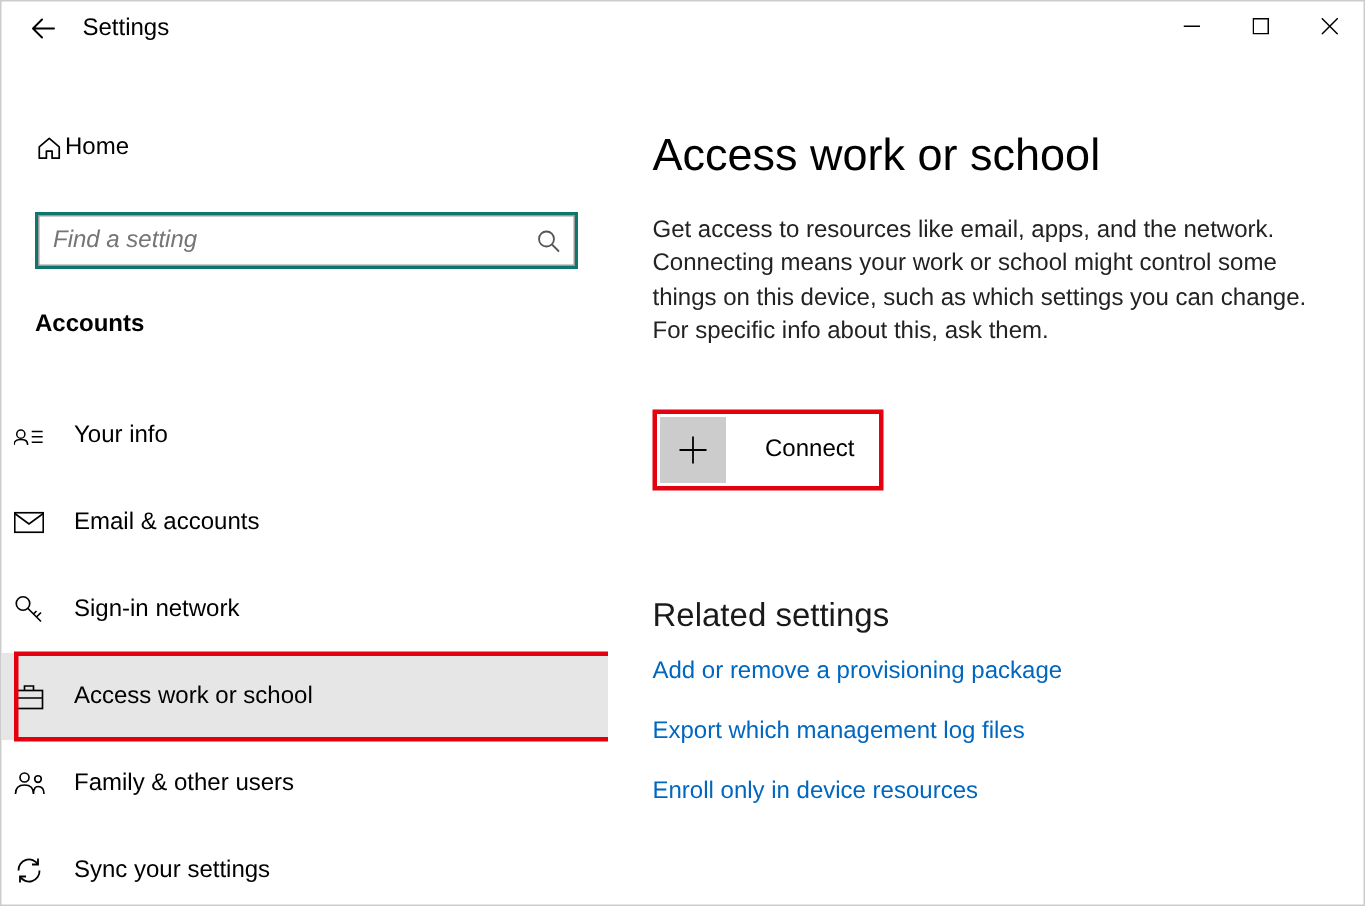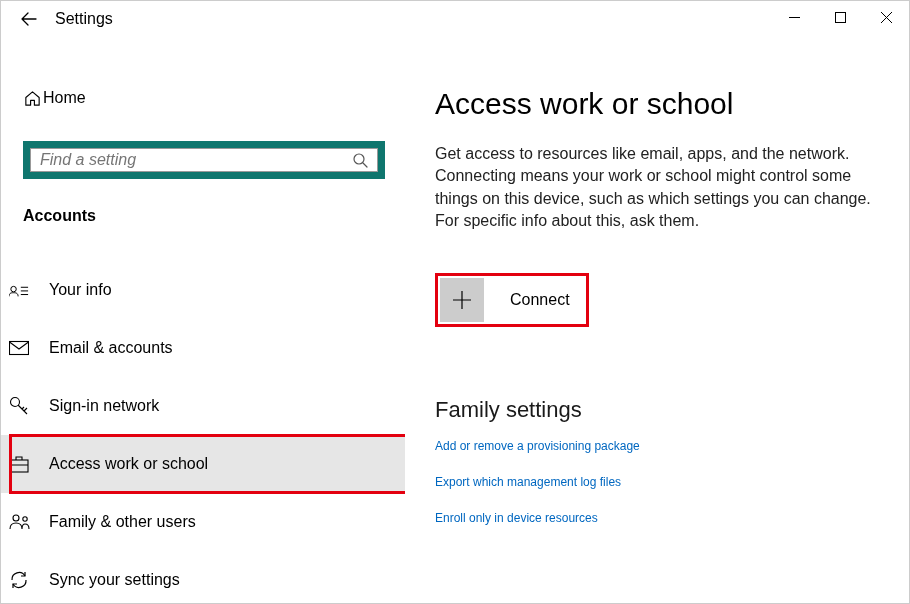--- a/index.html
+++ b/index.html
@@ -58,21 +58,21 @@
       align-items: center;
       height: 50px;
       padding-left: 22px;
       margin-top: 36px;
       cursor: default;
     }
     .home-row .icon { width: 20px; display:flex; align-items:center; }
     .home-row span.label { font-size: 16px; }
     .search-box {
       margin: 18px 20px 0 22px;
-      border: 7px solid #0f766e;
+      border: 2px solid #0f766e;
       height: 38px;
       display: flex;
       align-items: center;
       padding: 0 10px;
       background: #fff;
       box-shadow: inset 0 0 0 1px #999;
     }
     .search-box input {
       border: none;
       outline: none;
@@ -150,21 +150,21 @@
     .connect-label { font-size: 16px; }
     .related-heading {
       font-size: 22px;
       font-weight: 400;
       margin-top: 70px;
       margin-bottom: 16px;
       color: #1a1a1a;
     }
     .link-row {
       color: #0067c0;
-      font-size: 12px;
+      font-size: 16px;
       margin-bottom: 22px;
       cursor: default;
       display: block;
     }
     svg { display: block; }
   </style>
 </head>
 <body>
 
 <div class="titlebar">
@@ -290,18 +290,18 @@
 
     <div class="connect-wrap">
       <div class="connect-plus">
         <svg width="22" height="22" viewBox="0 0 22 22">
             <path d="M11 2 V20 M2 11 H20" stroke="#000" stroke-width="1.2"></path>
           </svg>
       </div>
       <span class="connect-label">Connect</span>
     </div>
 
-    <h2 class="related-heading">Family settings</h2>
+    <h2 class="related-heading">Related settings</h2>
     <a class="link-row">Add or remove a provisioning package</a>
     <a class="link-row">Export which management log files</a>
     <a class="link-row">Enroll only in device resources</a>
   </div>
 </div>
 
 </body></html>

